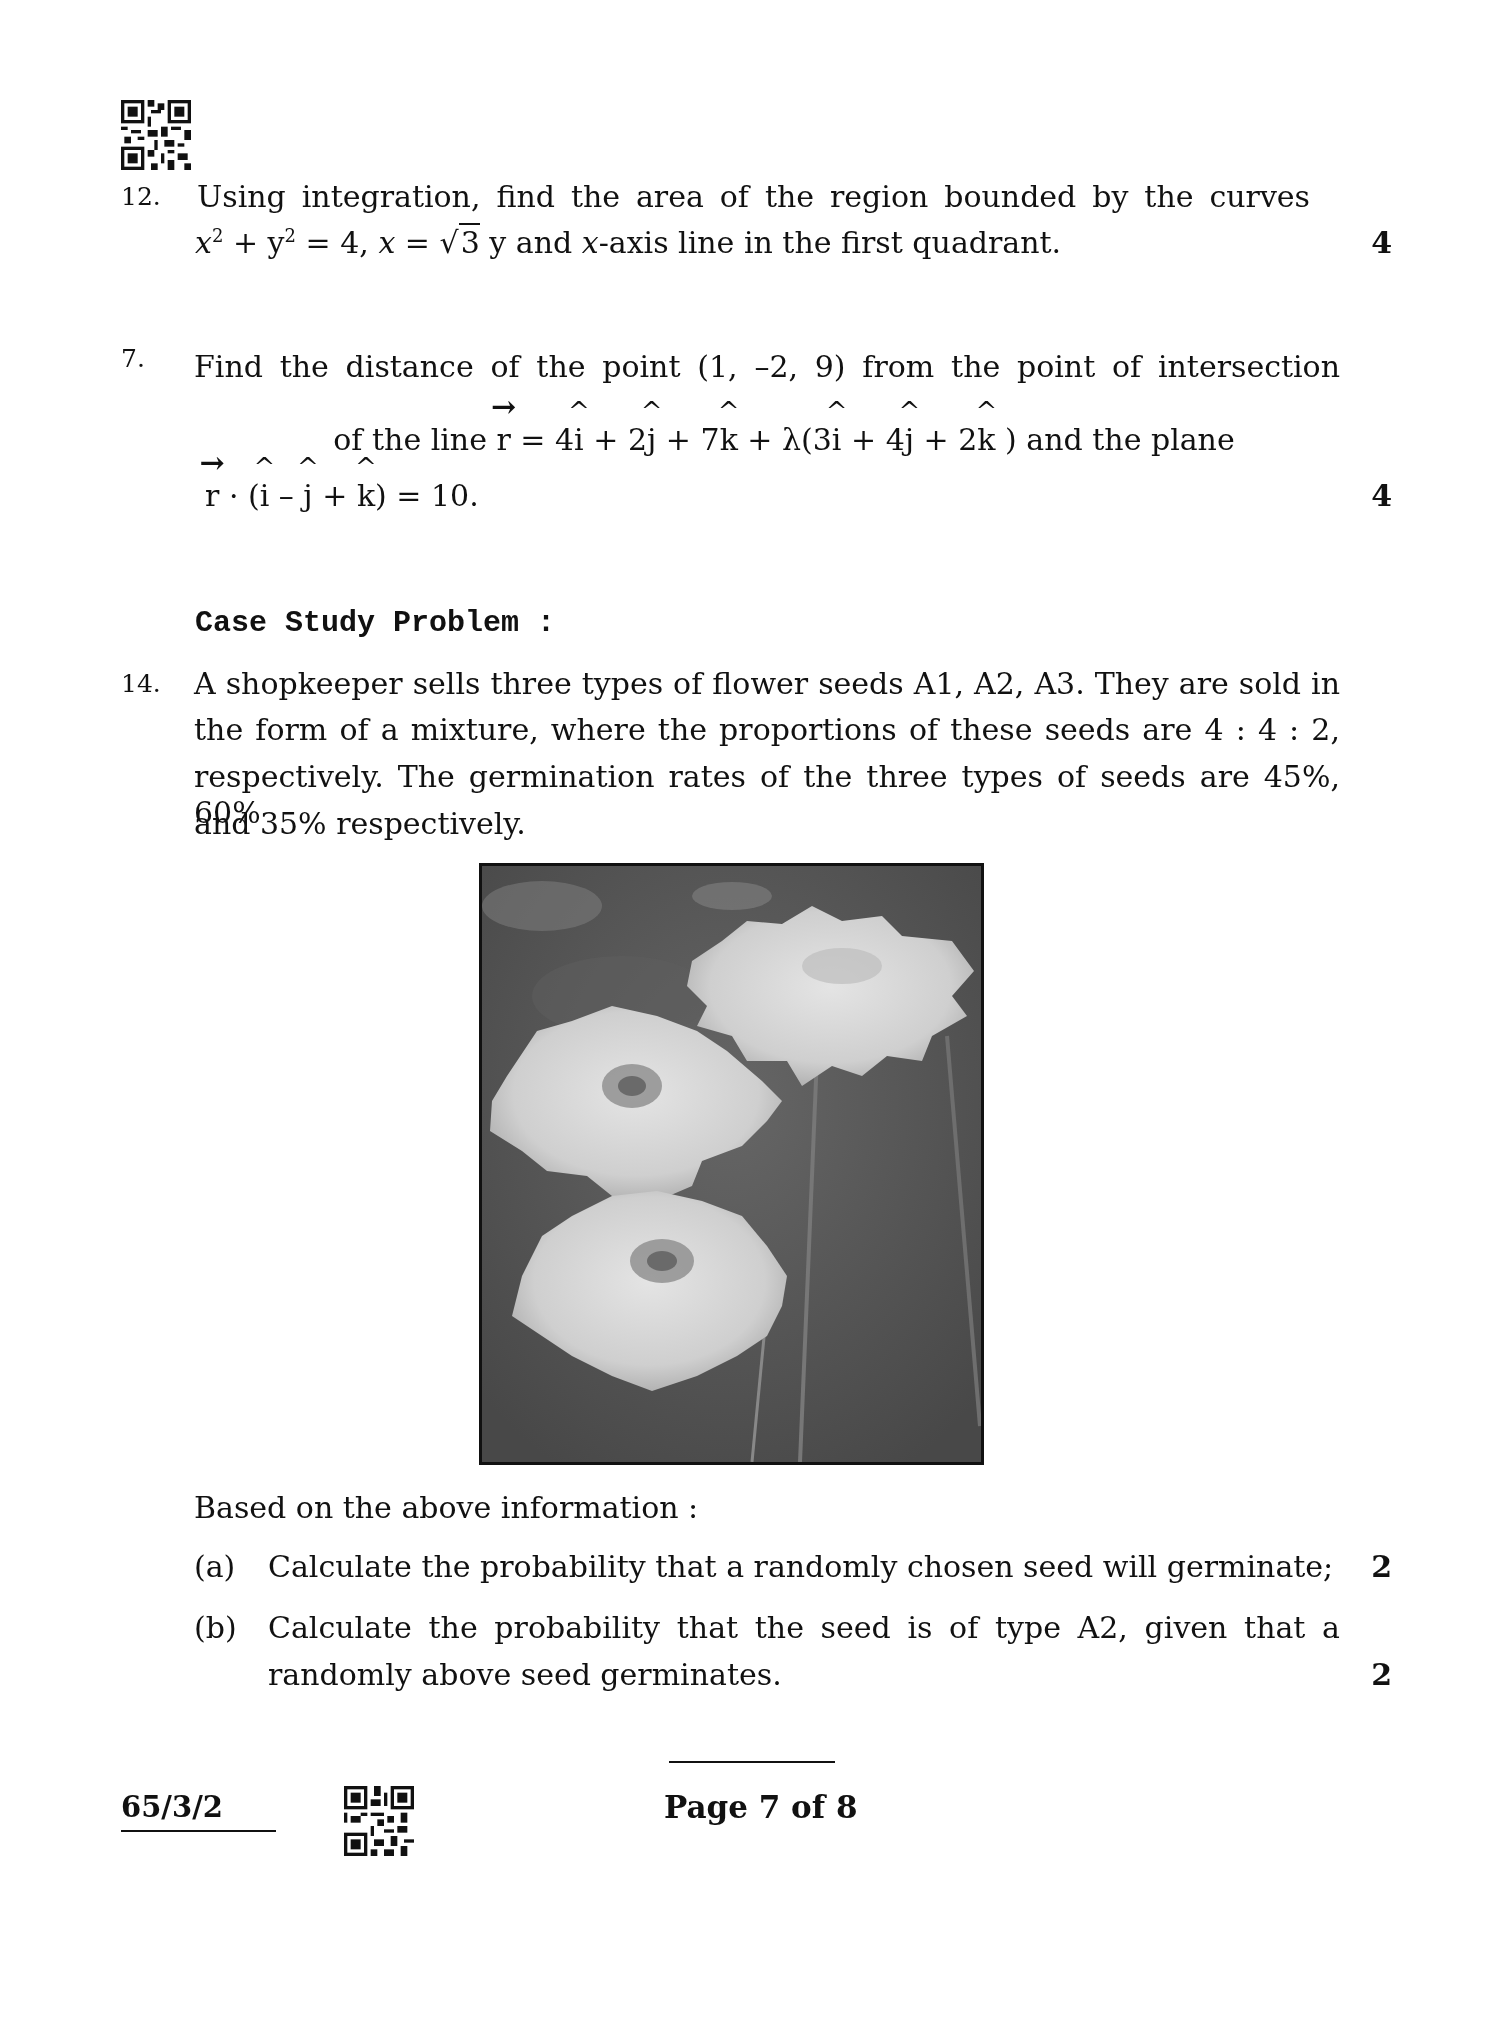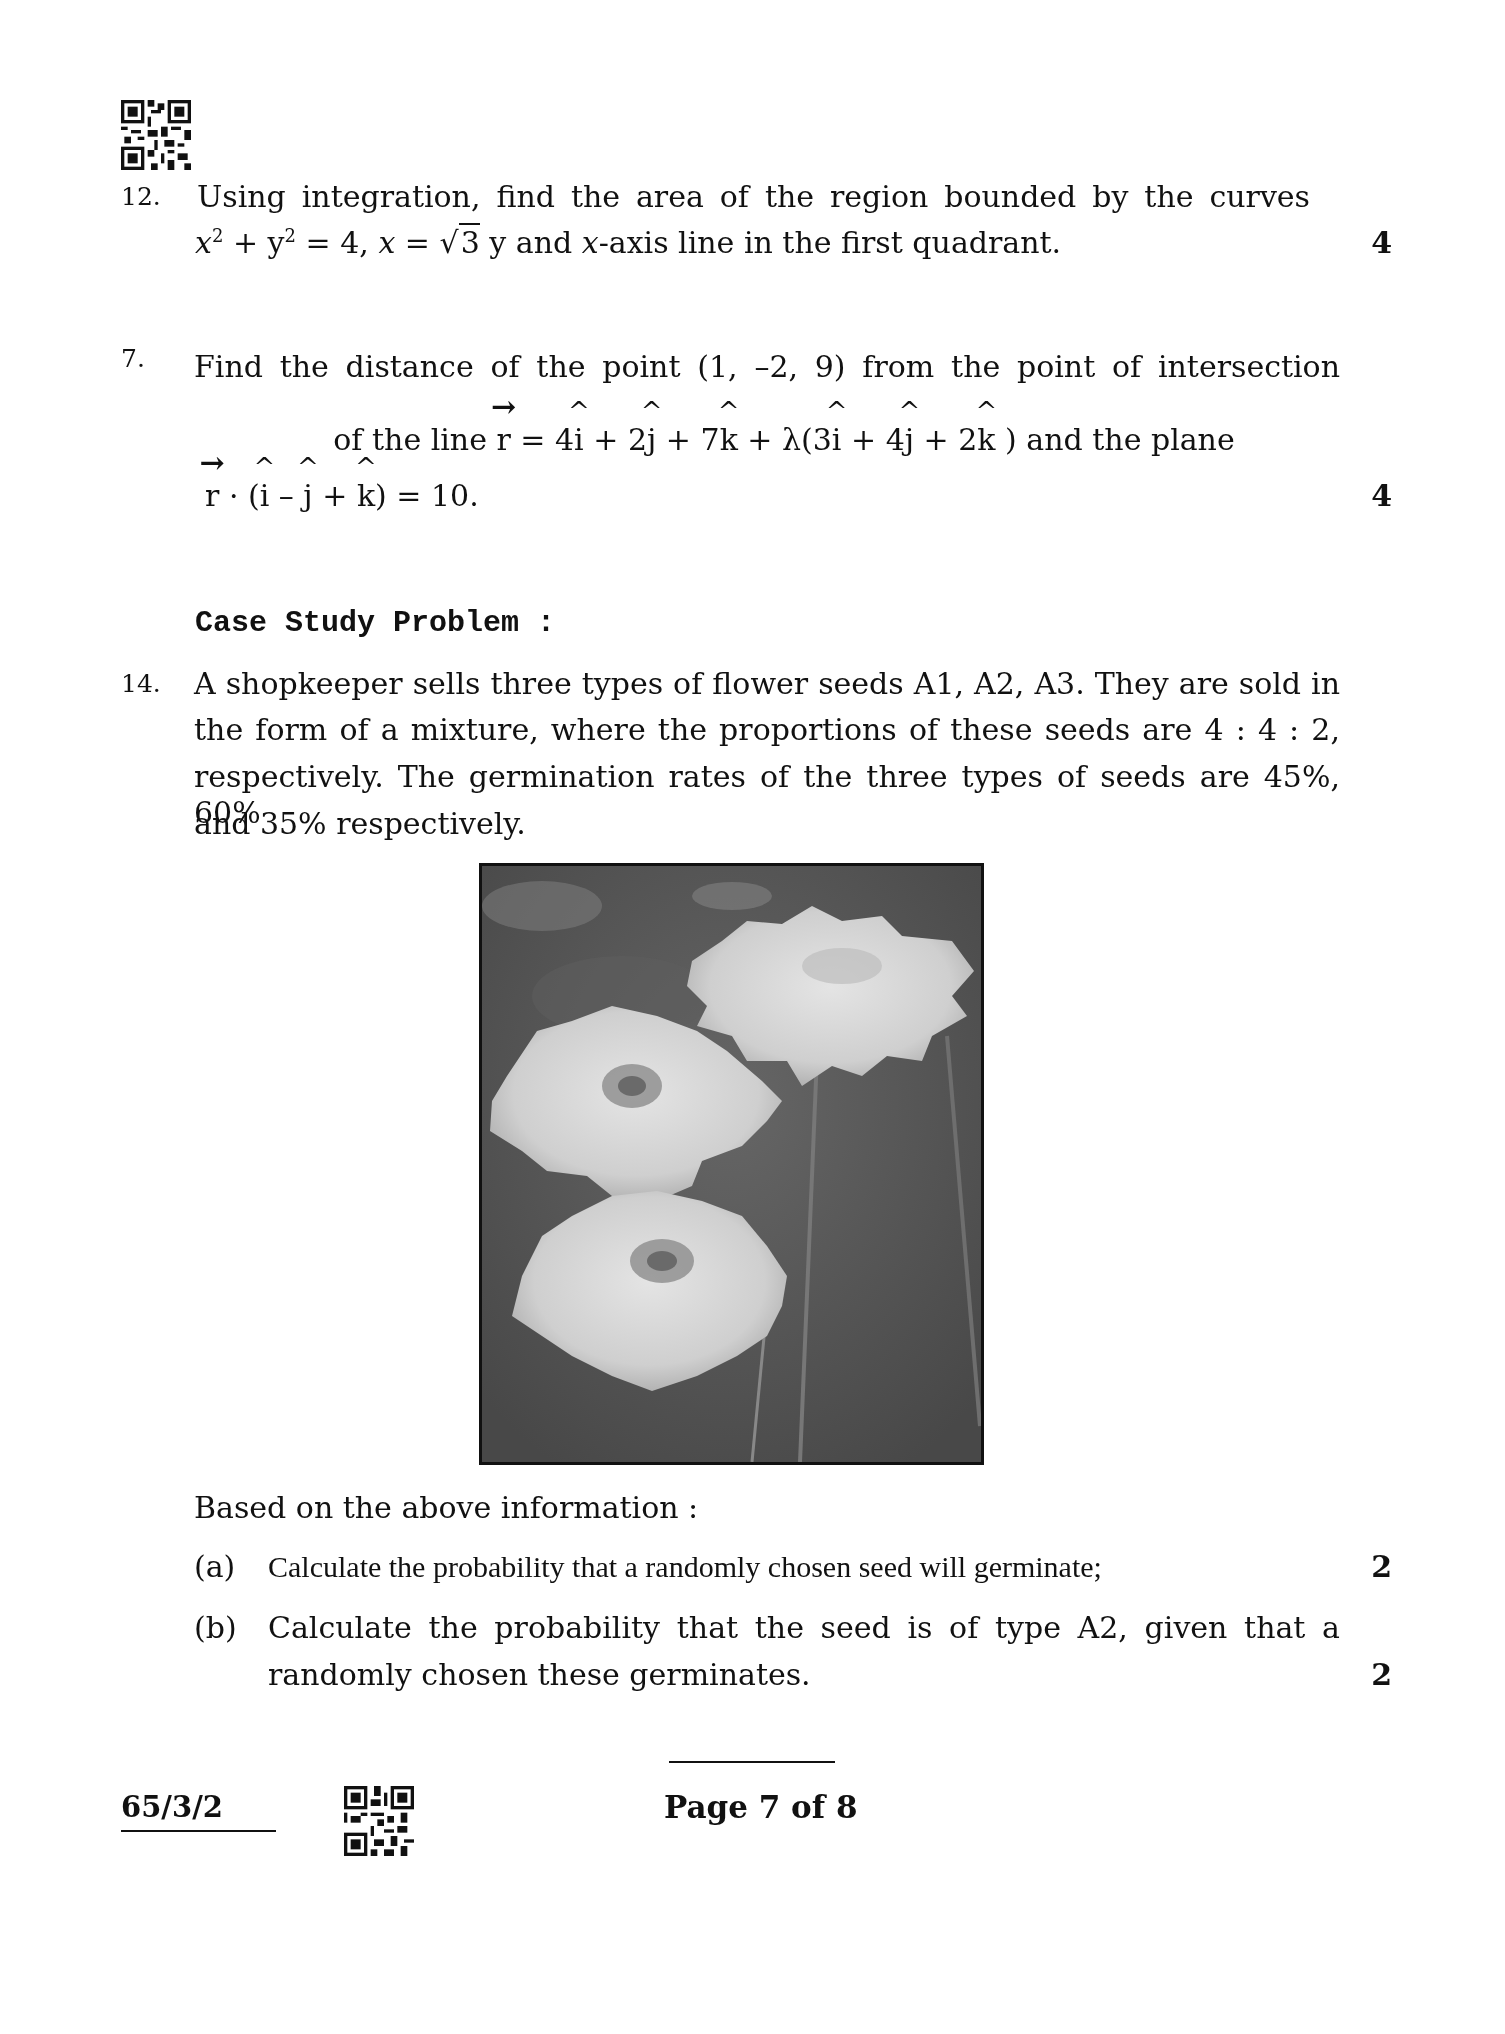--- a/index.html
+++ b/index.html
@@ -150,26 +150,26 @@
       <path d="M40,410 L60,370 L90,350 L130,330 L175,325 L220,335 L260,350 L285,380 L305,410 L300,440 L285,470 L255,490 L215,510 L170,525 L130,510 L90,490 L60,470 L30,450 Z" fill="url(#pet)"></path>
       <ellipse cx="180" cy="395" rx="32" ry="22" fill="#8c8c8c" opacity="0.8"></ellipse>
       <ellipse cx="180" cy="395" rx="15" ry="10" fill="#6a6a6a"></ellipse>
     </g>
   </svg>
 </div>
 
 <div class="abs txt" style="left:194px; top:1490px;">Based on the above information :</div>
 
 <div class="abs txt" style="left:194px; top:1549px;">(a)</div>
-<div class="abs txt" style="left:268px; top:1549px;font-family:Liberation Serif, serif;">Calculate the probability that a randomly chosen seed will germinate;</div>
+<div class="abs txt" style="left:268px; top:1549px;">Calculate the probability that a randomly chosen seed will germinate;</div>
 <div class="abs mark" style="top:1549px;">2</div>
 
 <div class="abs txt" style="left:194px; top:1610px;">(b)</div>
 <div class="abs txt just" style="left:268px; top:1610px; width:1072px;">Calculate the probability that the seed is of type A2, given that a</div>
-<div class="abs txt" style="left:268px; top:1657px;">randomly chosen these germinates.</div>
+<div class="abs txt" style="left:268px; top:1657px;">randomly above seed germinates.</div>
 <div class="abs mark" style="top:1657px;">2</div>
 
 <div class="abs footer-line" style="left:669px; top:1761px; width:166px;"></div>
 <div class="abs txt bold" style="left:121px; top:1789px; font-size:29px;">65/3/2</div>
 <div class="abs footer-line" style="left:121px; top:1830px; width:155px;"></div>
 <div class="abs qr" style="left:344px; top:1786px;">
   <svg width="70" height="70" viewBox="0 0 21 21">
     <rect width="21" height="21" fill="#fff"></rect>
     <g fill="#111">
       <rect x="0" y="0" width="7" height="7"></rect>

